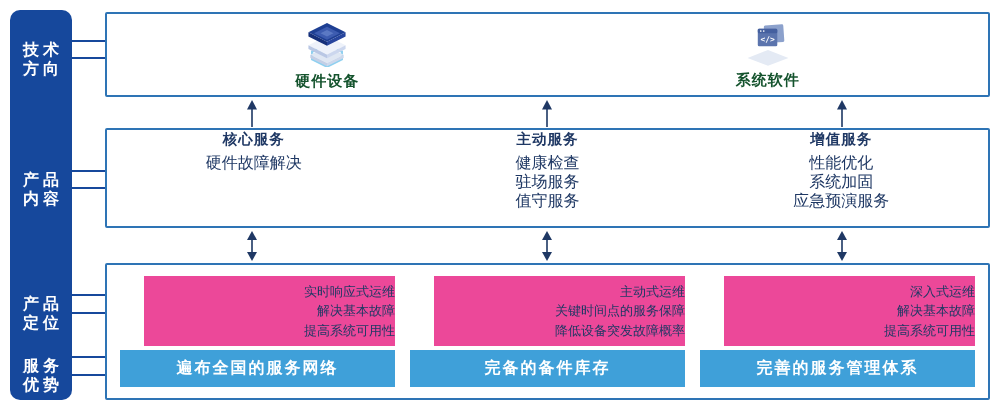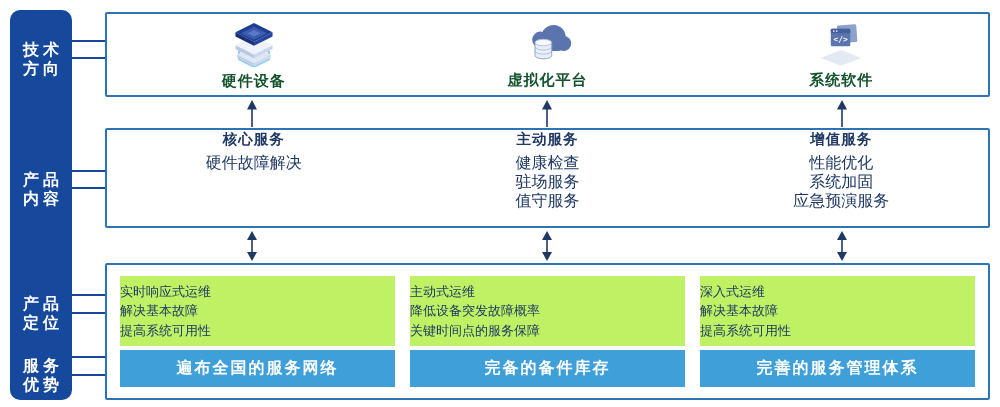--- a/index.html
+++ b/index.html
@@ -30,23 +30,23 @@
                 letter-spacing:1px; }
 
   .box2 { top:128px; height:100px; display:flex; }
   .svc-col { flex:1; display:flex; flex-direction:column; align-items:center;
              color:#1f3864; }
   .svc-title { font-size:14.5px; font-weight:bold; letter-spacing:1px; margin-bottom:4px; }
   .svc-item { font-size:16px; line-height:19px; }
 
   .box3 { top:263px; height:137px; display:flex; gap:15px; padding:11px 13px; }
   .pos-col { flex:1; display:flex; flex-direction:column; min-width:0; }
-  .gray-card { flex:1; background:#bef264; display:flex; flex-direction:column;
-               align-items:flex-start; justify-content:center; color:#1f3864;
-               font-size:13px; line-height:19.5px; }
+  .gray-card { flex:1; background:#ec4899; display:flex; flex-direction:column;
+               align-items:flex-end; justify-content:center; color:#1f3864;
+               font-size:13px; line-height:19.5px;margin-left:24px; }
   .blue-bar { margin-top:4px; height:37px; background:#3fa0d9; color:#ffffff;
               font-size:16px; font-weight:bold; display:flex; align-items:center;
               justify-content:center; letter-spacing:2px; flex:none; }
 
   
   .arrow { position:absolute; width:14px; }
   .ax1{left:245px} .ax2{left:540px} .ax3{left:835px}
   .arrow-up{top:100px; height:27px;} .arrow-dbl{top:231px; height:30px;}
   .arrow svg { display:block; }
 </style>
@@ -98,39 +98,20 @@
           <polygon points="8,13 28,23 28,27.5 8,17.5" fill="#16307a"></polygon>
           <polygon points="48,13 28,23 28,27.5 48,17.5" fill="#27459d"></polygon>
           <polygon points="28,7 42,14 28,21 14,14" fill="#3d5cb0"></polygon>
           <polygon points="28,10.5 35,14 28,17.5 21,14" fill="#5b79c4"></polygon>
         </svg>
       </span>
       <span class="tech-label">硬件设备</span>
     </div>
     <div class="tech-item">
       <span>
-        <svg width="52" height="45" viewBox="0 0 56 46">
-          <g fill="#5b74ad">
-            <circle cx="34" cy="16" r="13"></circle>
-            <circle cx="20" cy="19" r="9"></circle>
-            <circle cx="45" cy="23" r="8"></circle>
-            <rect x="19" y="17" width="27" height="14" rx="7"></rect>
-          </g>
-          <rect x="14" y="22" width="18" height="14" fill="#e9eef8"></rect>
-          <ellipse cx="23" cy="36" rx="9" ry="3.5" fill="#e9eef8"></ellipse>
-          <ellipse cx="23" cy="22" rx="9" ry="3.5" fill="#f7f9fd" stroke="#aebdd9" stroke-width="1"></ellipse>
-          <path d="M14 26.5 a9 3.5 0 0 0 18 0" fill="none" stroke="#aebdd9" stroke-width="1"></path>
-          <path d="M14 31 a9 3.5 0 0 0 18 0" fill="none" stroke="#aebdd9" stroke-width="1"></path>
-          <path d="M14 22 v14 a9 3.5 0 0 0 18 0 v-14" fill="none" stroke="#8fa0c4" stroke-width="1"></path>
-        </svg>
-      </span>
-      <span class="tech-label">虚拟化平台</span>
-    </div>
-    <div class="tech-item">
-      <span>
         <svg width="52" height="45" viewBox="0 0 56 48">
           <polygon points="28,31 50,39.5 28,48 6,39.5" fill="#e4eaf4"></polygon>
           <rect x="24" y="4" width="21" height="19" rx="1.5" fill="#8ca1cc" transform="rotate(-4 34 13)"></rect>
           <rect x="17" y="8" width="21" height="19" rx="1.5" fill="#5b74ad"></rect>
           <rect x="17" y="8" width="21" height="5" rx="1.5" fill="#45609f"></rect>
           <circle cx="20.2" cy="10.5" r="0.9" fill="#ffffff"></circle>
           <circle cx="23.4" cy="10.5" r="0.9" fill="#ffffff"></circle>
           <text x="27.5" y="22.5" font-size="8.5" font-weight="bold" fill="#ffffff" text-anchor="middle" font-family="DejaVu Sans Mono, monospace">&lt;/&gt;</text>
         </svg>
       </span>
@@ -203,22 +184,22 @@
       <div class="gray-card">
         <div>实时响应式运维</div>
         <div>解决基本故障</div>
         <div>提高系统可用性</div>
       </div>
       <div class="blue-bar">遍布全国的服务网络</div>
     </div>
     <div class="pos-col">
       <div class="gray-card">
         <div>主动式运维</div>
+        <div>关键时间点的服务保障</div>
         <div>降低设备突发故障概率</div>
-        <div>关键时间点的服务保障</div>
       </div>
       <div class="blue-bar">完备的备件库存</div>
     </div>
     <div class="pos-col">
       <div class="gray-card">
         <div>深入式运维</div>
         <div>解决基本故障</div>
         <div>提高系统可用性</div>
       </div>
       <div class="blue-bar">完善的服务管理体系</div>

